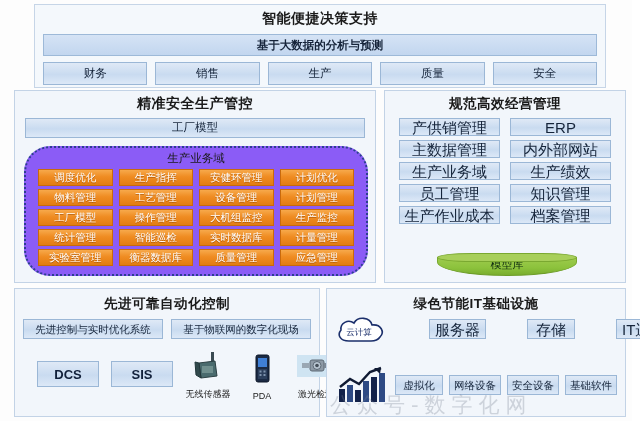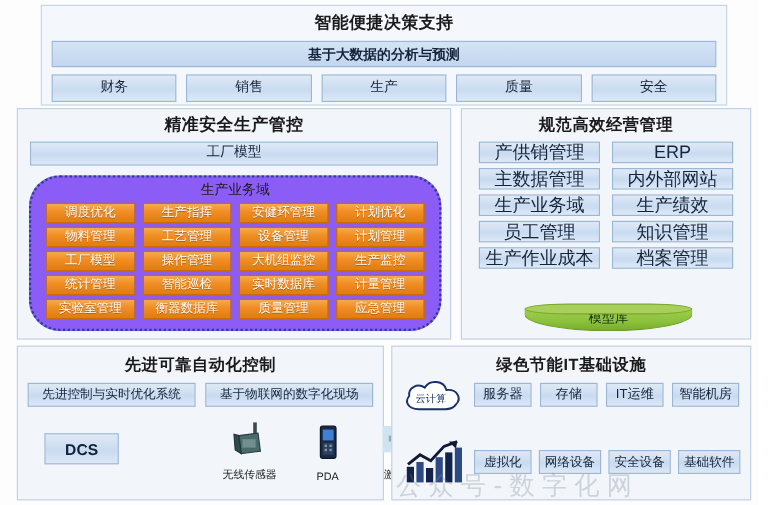--- a/index.html
+++ b/index.html
@@ -156,32 +156,32 @@
   #auto-chip-row .chip { flex:1 1 0; height:20px; display:flex; align-items:center; justify-content:center; padding:0; font-size:10.5px; }
 
   #dcs-sis { position:absolute; left:22px; top:72px; display:flex; gap:12px; }
   #dcs-sis .chip {
     width: 62px; height: 26px; display:flex; align-items:center; justify-content:center;
     font-size: 13px; font-weight:700; color:#11203a; padding:0;text-align:right;
   }
 
   #device-icons {
     position:absolute; left:170px; top:60px;
-    display:flex; gap:19px; align-items:flex-end;
+    display:flex; gap:8px; align-items:flex-end;
   }
   .device { width: 46px; text-align:center; }
   .device .dlabel { font-size: 9px; color:#1a1a1a; margin-top:1px; white-space:nowrap; }
 
   #bot-right {
     position: absolute; left: 326px; top: 288px;
     width: 300px; height: 129px;
   }
   #bot-right .panel-title { font-size: 13.5px; padding-top:6px; }
   #it-row1 { position:absolute; left:68px; top:30px; display:flex; gap:7px; }
-  #it-row1 .chip { height:20px; min-width:48px; display:flex; align-items:center; justify-content:center; padding:0 5px; font-size:11px; }
+  #it-row1 .chip { height:20px; min-width:48px; display:flex; align-items:center; justify-content:center; padding:0 5px; font-size:15px;margin-left:34px; }
   #it-row2 { position:absolute; left:68px; top:86px; display:flex; gap:6px; }
   #it-row2 .chip { height:20px; min-width:48px; display:flex; align-items:center; justify-content:center; padding:0 4px; font-size:10.5px; }
 
   #cloud-icon { position:absolute; left:8px; top:26px; width:56px; height:30px; }
   #chart-icon { position:absolute; left:10px; top:76px; width:52px; height:38px; }
 
   #watermark {
     position:absolute; left:330px; top:381px;
     width: 300px; height: 34px;
     font-size: 21px; color: rgba(120,130,145,.30);
@@ -270,20 +270,21 @@
 
   <div id="bot-left" class="panel">
     <div class="panel-title">先进可靠自动化控制</div>
     <div id="auto-chip-row">
       <div class="chip">先进控制与实时优化系统</div>
       <div class="chip">基于物联网的数字化现场</div>
     </div>
 
     <div id="dcs-sis">
       <div class="chip">DCS</div>
+      <div class="chip">SIS</div>
     </div>
 
     <div id="device-icons">
       <div class="device">
         <svg width="34" height="34" viewBox="0 0 34 34">
           <rect x="20" y="3" width="3" height="12" fill="#3a4a52"></rect>
           <path d="M8 14 L24 12 L26 27 L10 29 Z" fill="#4a6b6e" stroke="#2c4043" stroke-width="1"></path>
           <path d="M8 14 L10 29 L5 26 L4 13 Z" fill="#31494c" stroke="#22373a" stroke-width="1"></path>
           <rect x="11" y="17" width="11" height="7" fill="#8aa6a3" opacity="0.6"></rect>
         </svg>

